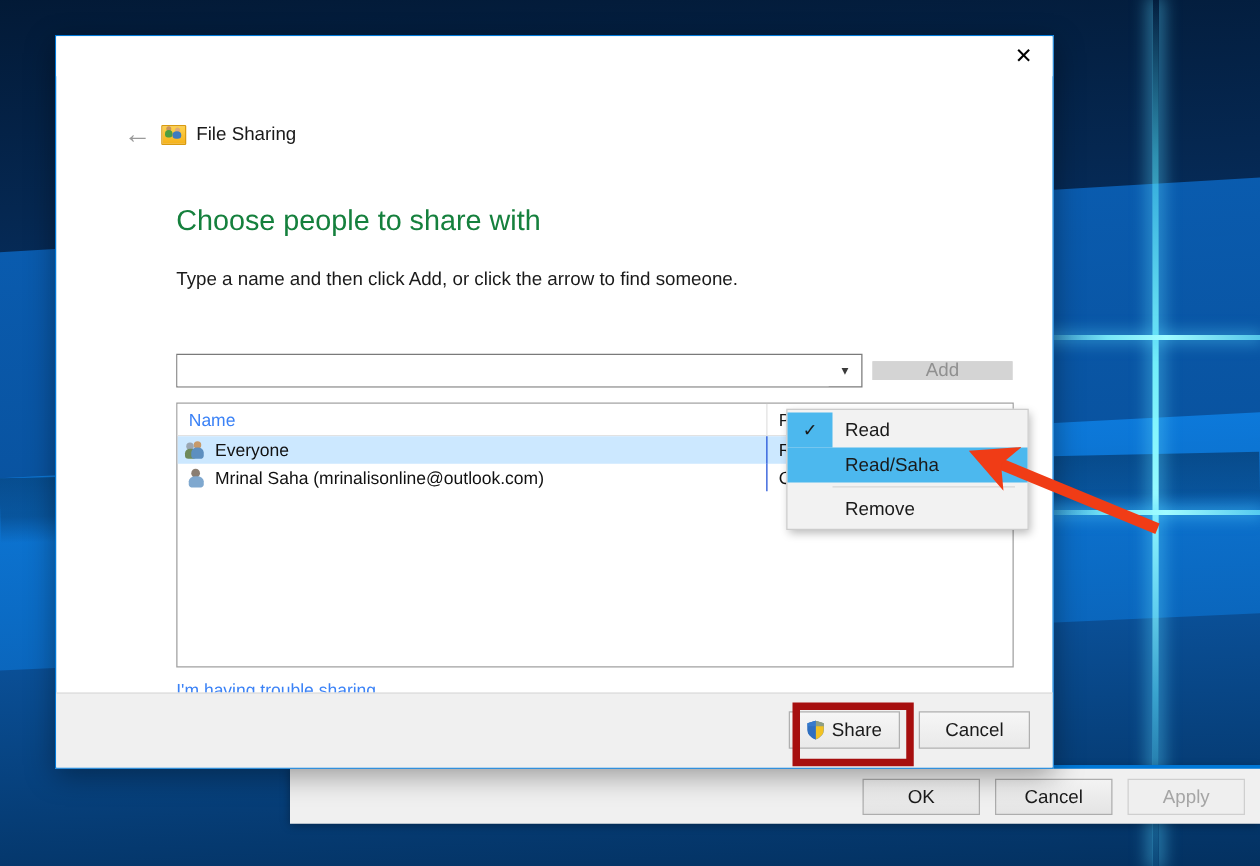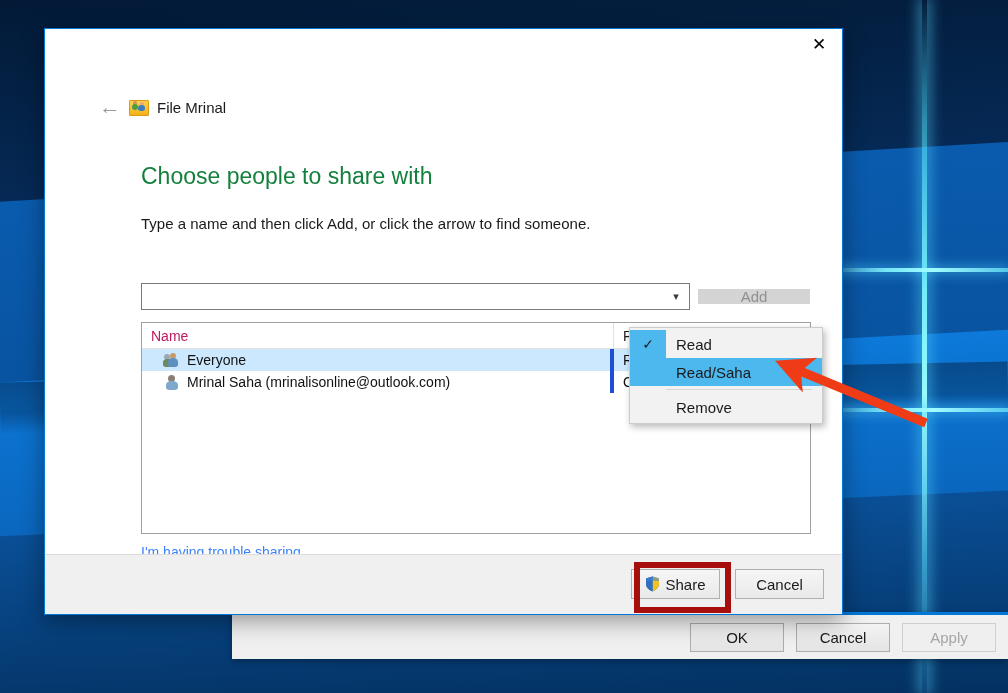--- a/index.html
+++ b/index.html
@@ -277,45 +277,45 @@
     height: 26px;
     border-bottom: 1px solid #e2e2e2;
     background: #fff;
   }
   .col-name {
     width: 472px;
     padding-left: 9px;
     display: flex;
     align-items: center;
     font-size: 14px;
-    color: #be185d;
+    color: #3b82f6;
     border-right: 1px solid #e2e2e2;
   }
   .col-perm {
     flex: 1;
     padding-left: 9px;
     display: flex;
     align-items: center;
     font-size: 14px;
     color: #1a1a1a;
   }
   .list-row {
     display: flex;
     height: 22px;
     align-items: stretch;
   }
   .list-row.selected { background: #cce8ff; }
   .row-name {
     width: 472px;
     display: flex;
     align-items: center;
-    padding-left: 22px;
+    padding-left: 7px;
     font-size: 14px;
     color: #111;
-    border-right: 4px solid #1d4ed8;
+    border-right: 1px solid #1d4ed8;
   }
   .row-perm {
     flex: 1;
     display: flex;
     align-items: center;
     padding-left: 9px;
     font-size: 14px;
     color: #111;
     gap: 6px;
   }
@@ -465,21 +465,21 @@
 
   <div id="nav-row">
     <div id="back-button">←</div>
     <div id="app-icon">
       <div class="folder"></div>
       <div class="p1h"></div>
         <div class="p1"></div>
       <div class="p2h"></div>
         <div class="p2"></div>
     </div>
-    <div id="app-title">File Mrinal</div>
+    <div id="app-title">File Sharing</div>
   </div>
 
   <div id="heading">Choose people to share with</div>
   <div id="instruction">Type a name and then click Add, or click the arrow to find someone.</div>
 
   <div id="entry-row">
     <div id="name-combo">
       <input id="name-input" type="text" placeholder="" style="">
       <div id="combo-arrow">▾</div>
     </div>

